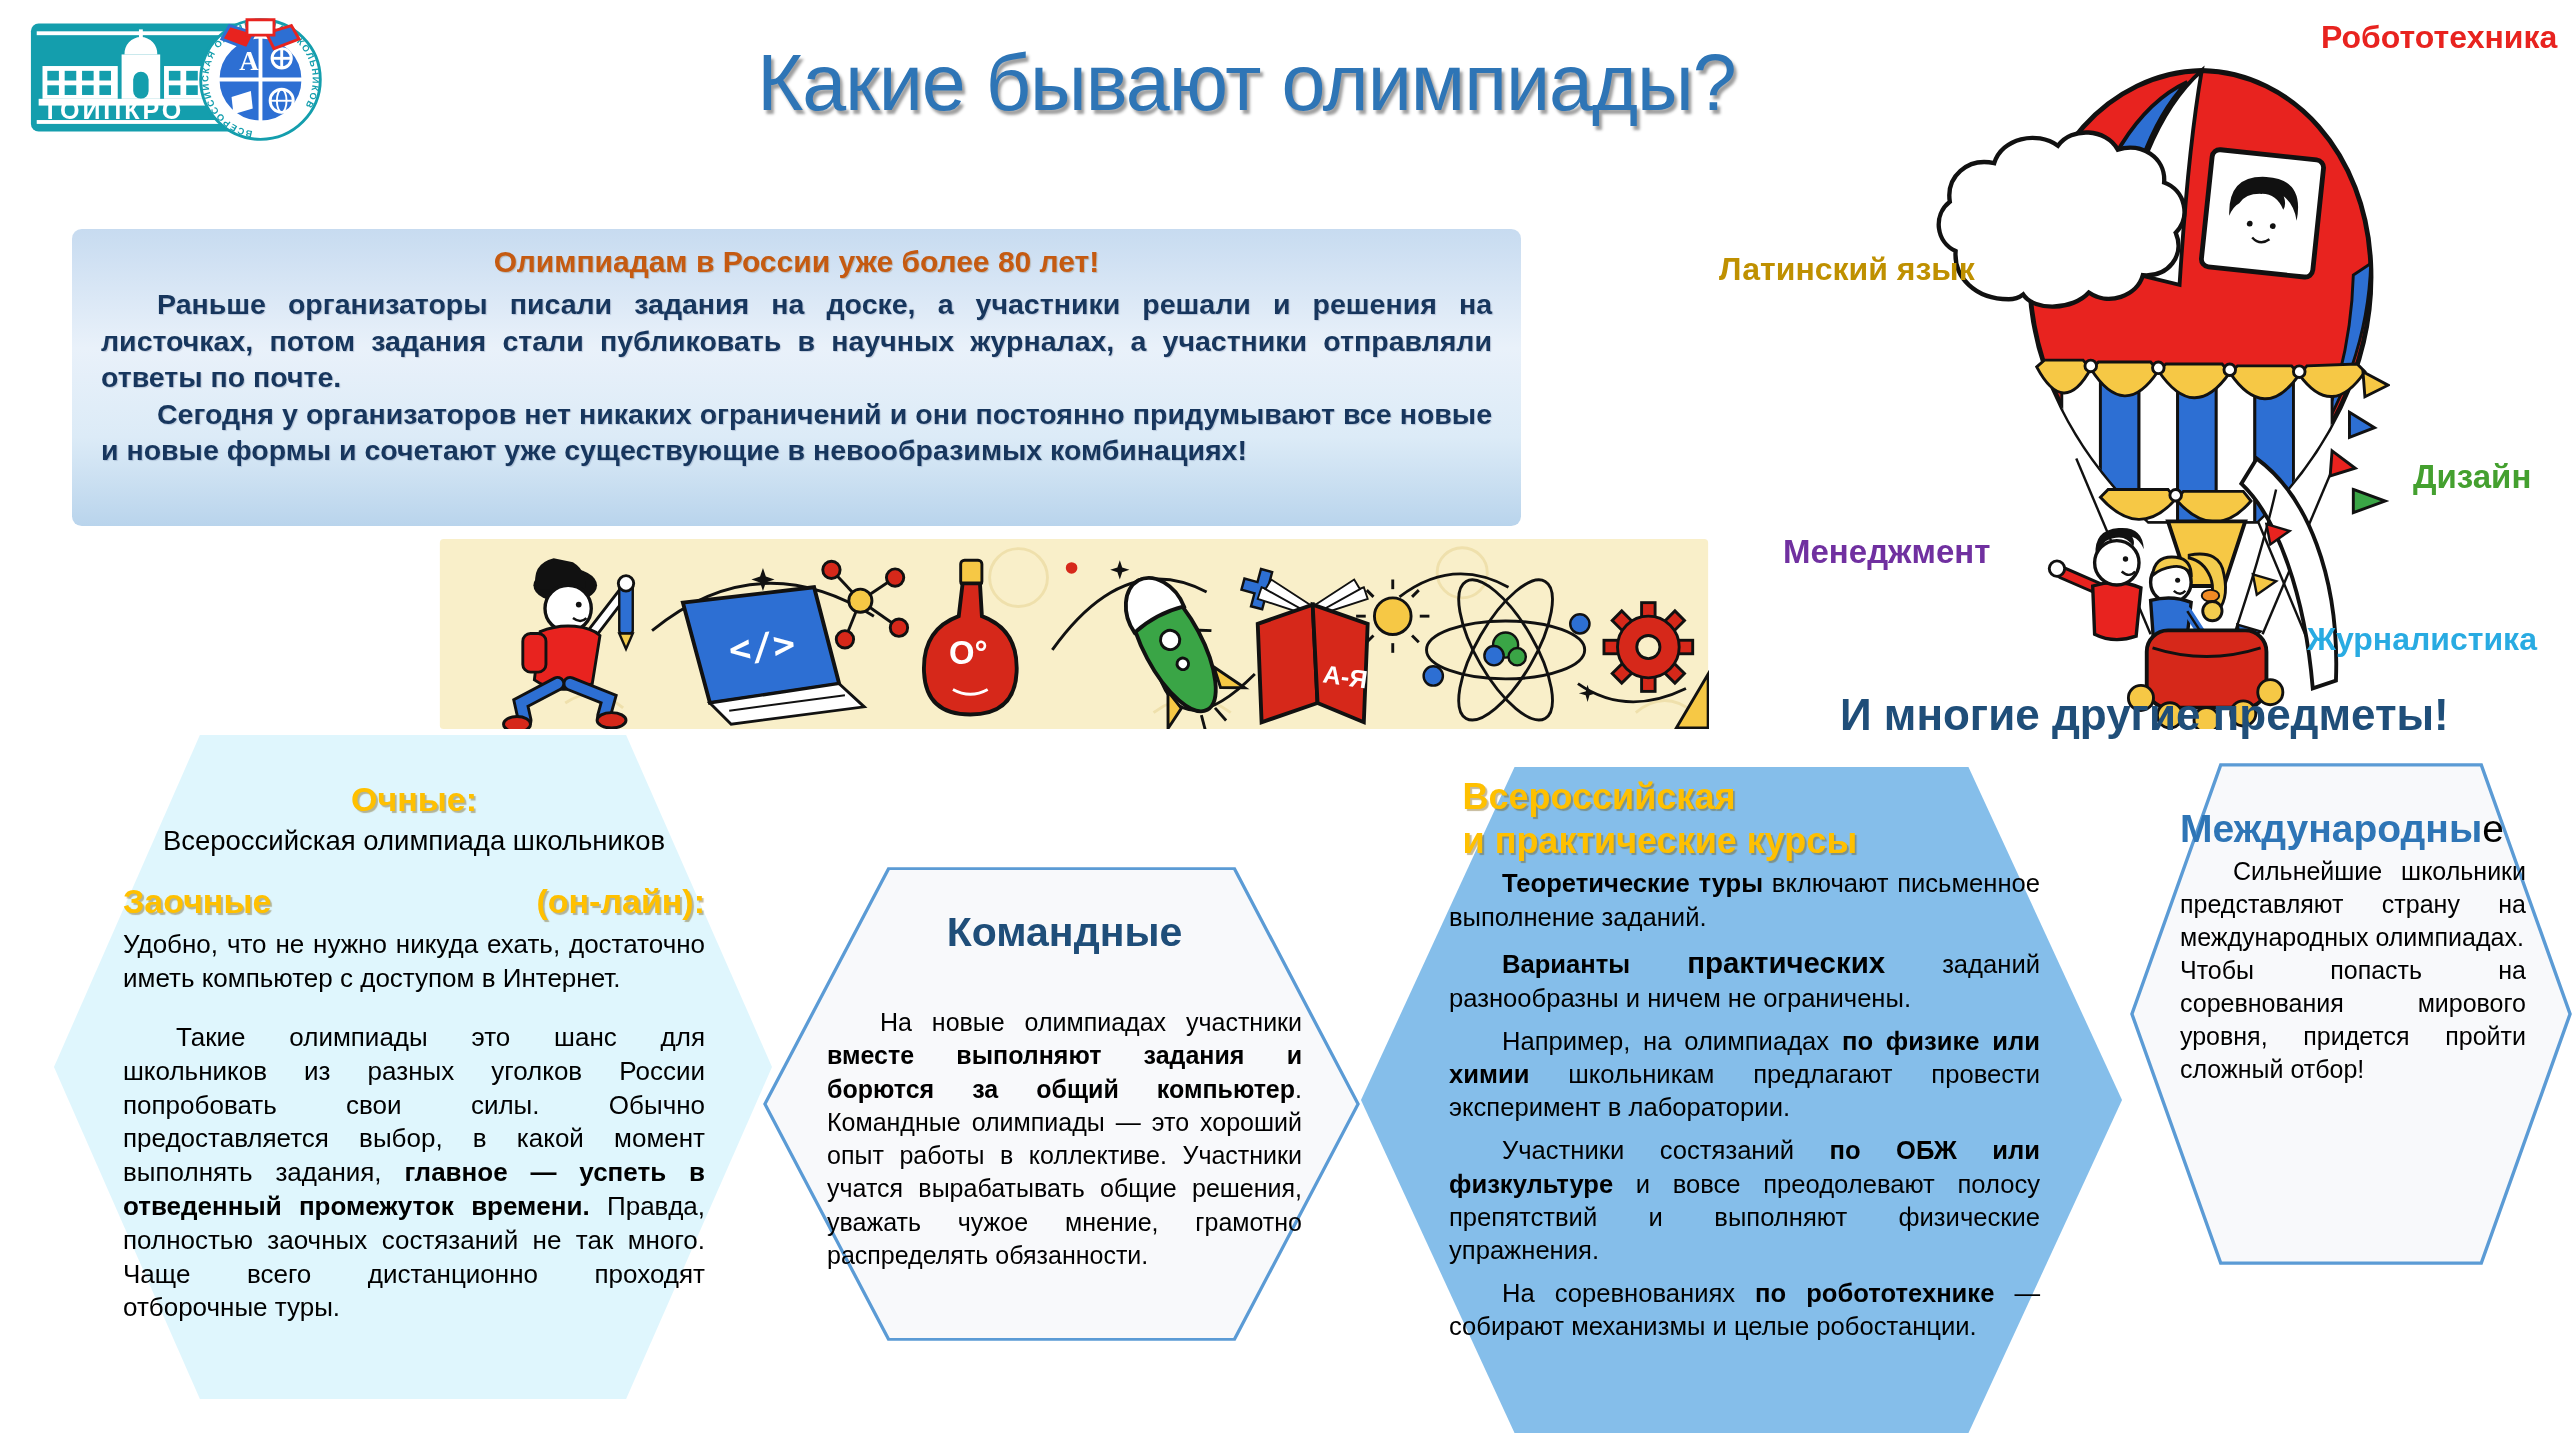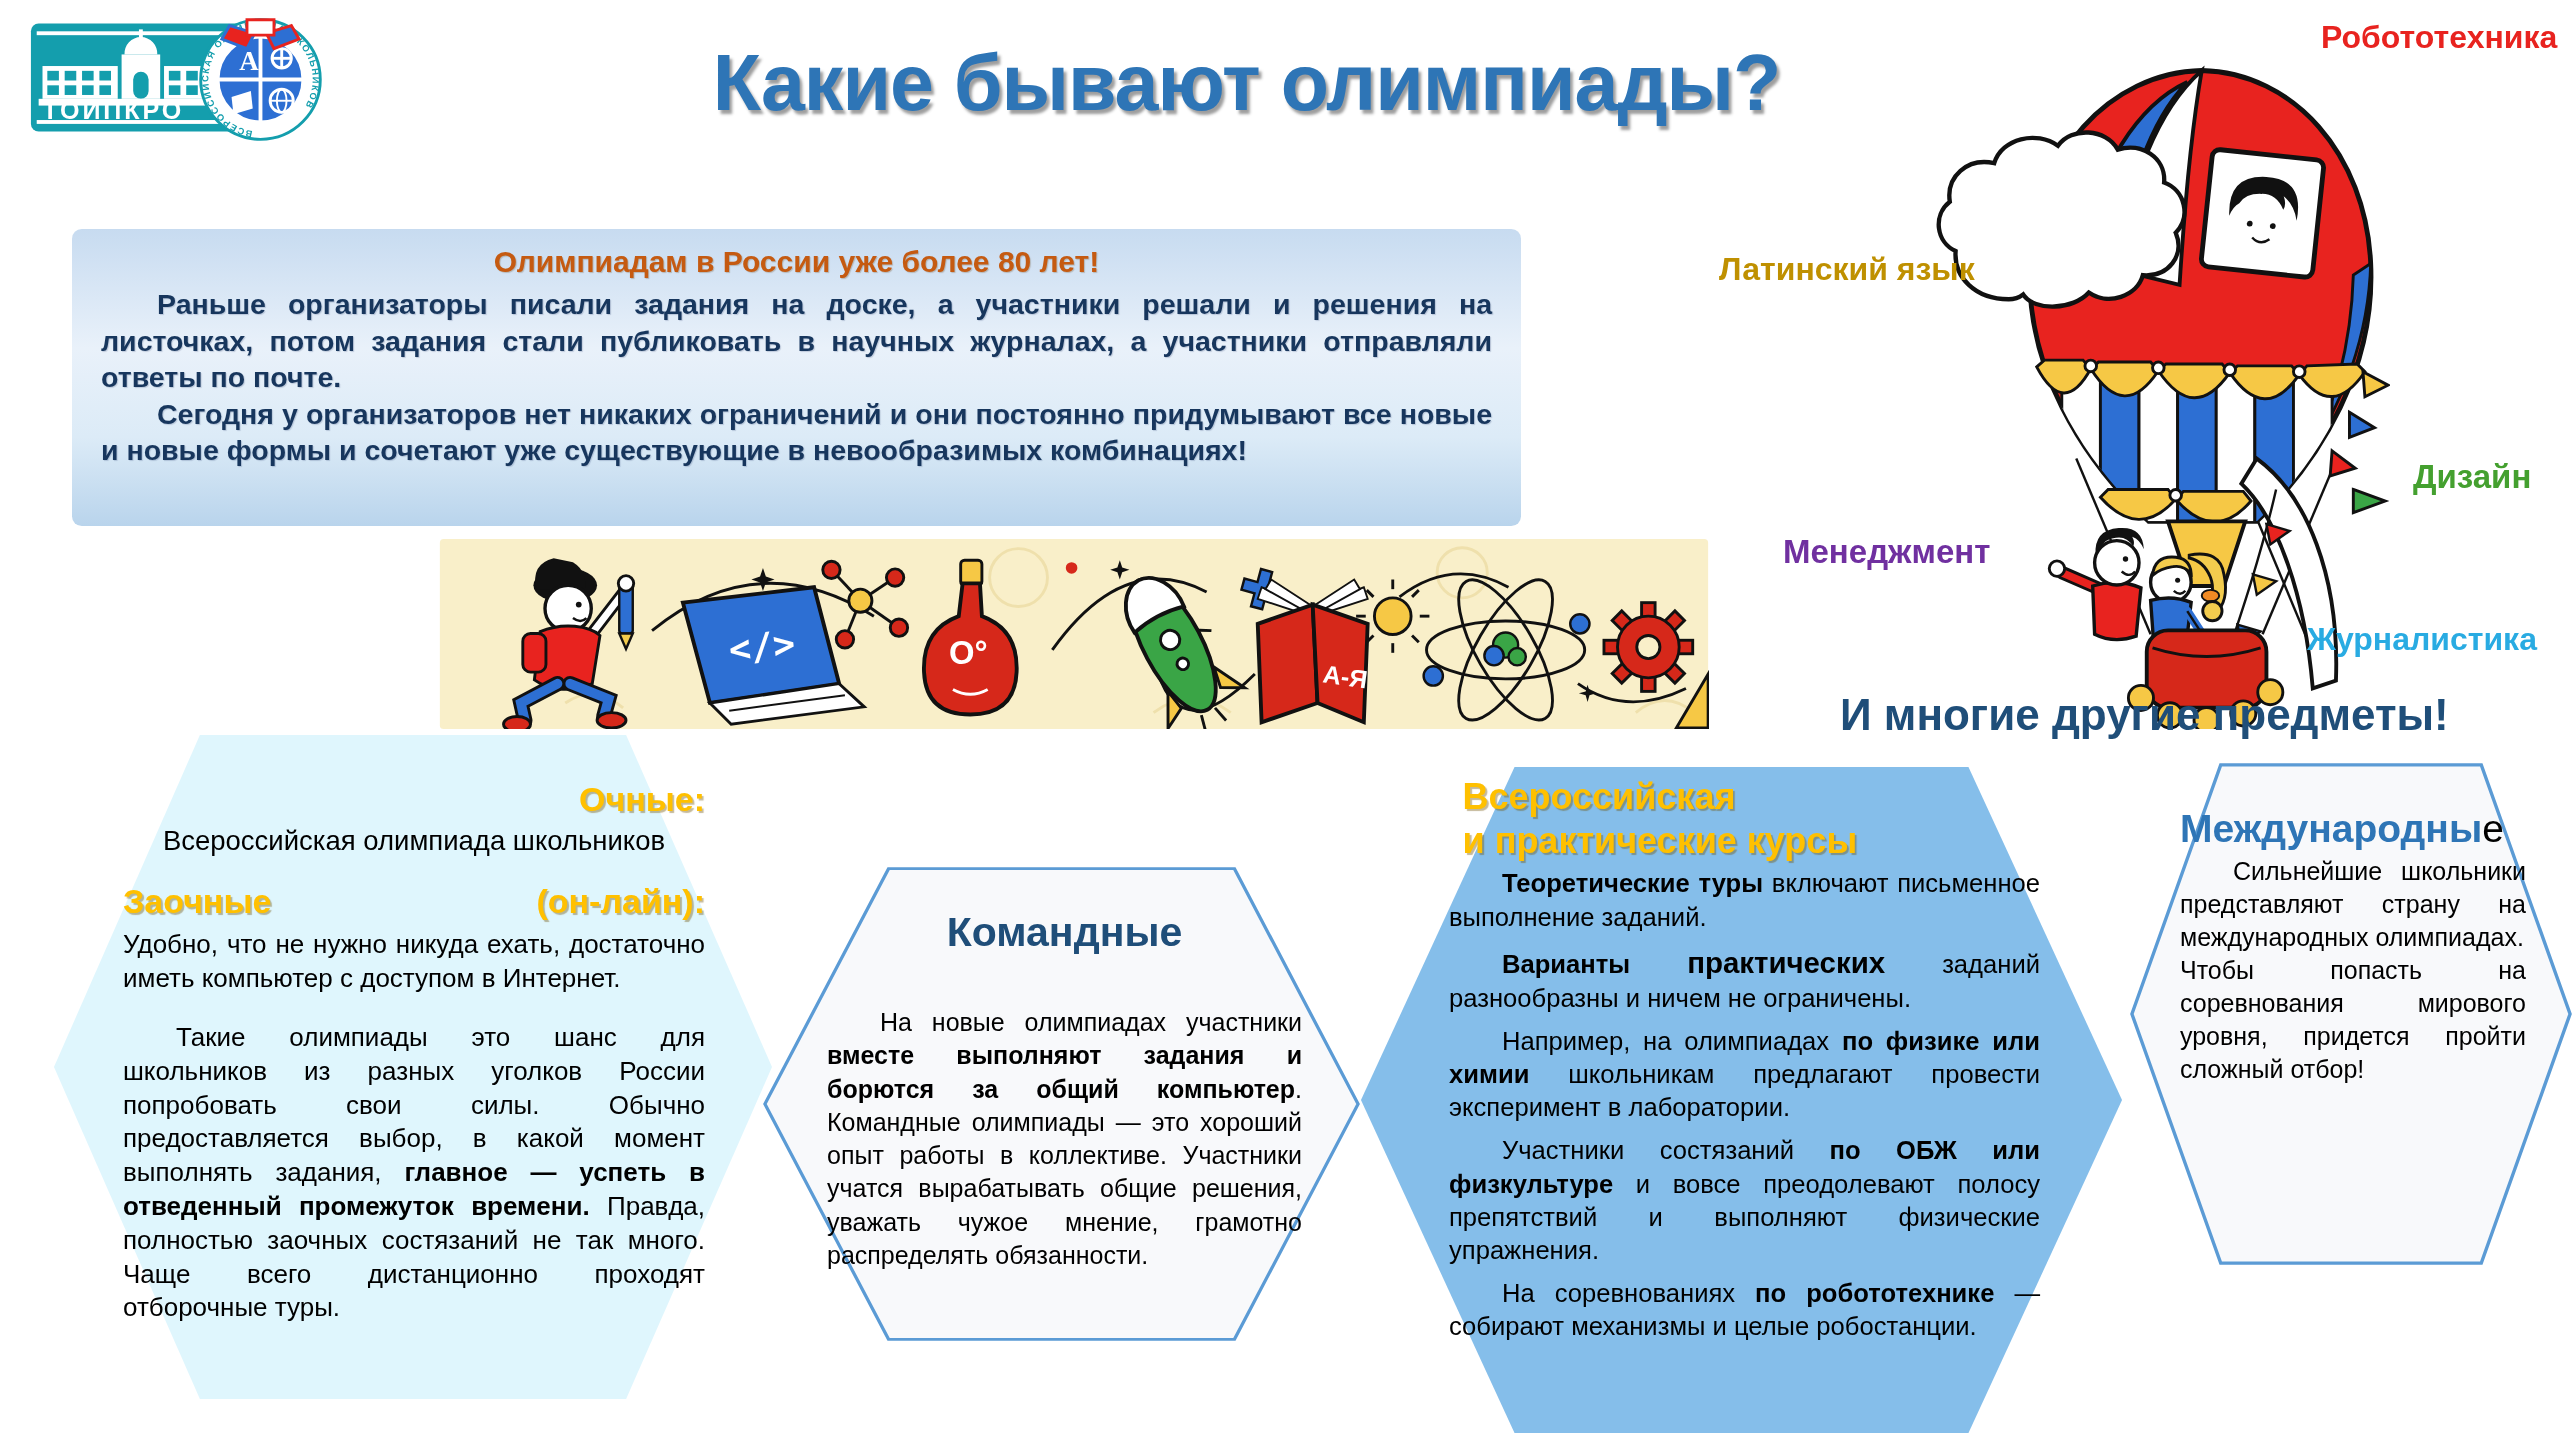--- a/index.html
+++ b/index.html
@@ -4,21 +4,21 @@
 <style>
   html,body{margin:0;padding:0;background:#ffffff;}
   .slide{
     position:relative;width:2576px;height:1449px;overflow:hidden;background:#fff;
     font-family:"Liberation Sans",sans-serif;
   }
   .abs{position:absolute;}
   
   .main-title{
     left:522px;top:37px;width:1449px;text-align:center;
-    font-size:79px;font-weight:700;color:var(--c-title_blue,#2E75B6);
+    font-size:79px;font-weight:400;color:var(--c-title_blue,#2E75B6);
     text-shadow:2.9px 3.9px 2.9px rgba(40,40,40,.45);
     letter-spacing:-1px;
   }
   
   .intro-box{
     left:72px;top:229px;width:1449px;height:297px;border-radius:9.7px;box-sizing:border-box;
     background:linear-gradient(180deg,#c7dbf0 0%,#e9f1fa 40%,#dcebf7 70%,#b9d4ec 100%);
     padding:15.5px 29px 9.7px 29px;
   }
   .intro-head{
@@ -41,21 +41,21 @@
   .lbl-more{left:1840px;top:690px;font-size:44px;color:var(--c-navy_dark,#1F4E79);}
   
   .hex{position:absolute;}
   .hex svg.hex-bg{position:absolute;left:0;top:0;width:100%;height:100%;}
   .hex .content{position:absolute;box-sizing:border-box;}
   .gold-h{
     font-weight:700;color:var(--c-gold,#FFC000);
     text-shadow:1.9px 1.9px 1px rgba(110,80,0,.4);
   }
   .hex1 .content{left:70px;right:68px;top:46px;}
-  .h1-head1{font-size:34px;text-align:right;margin:0;}
+  .h1-head1{font-size:34px;text-align:center;margin:0;}
   .h1-sub{font-size:27.5px;color:#000;text-align:center;margin:5.8px 0 25px 0;}
   .h1-head2{font-size:34px;text-align:justify;text-align-last:justify;margin:0 0 7.7px 0;}
   .body-p{font-size:26px;color:#000;text-align:justify;line-height:1.3;margin:0 0 25px 0;}
   .ind{text-indent:53px;}
   .b{font-weight:700;}
   .big{font-size:1.15em;}
   .hex2 .content{left:64px;right:58px;top:42px;}
   .h2-title{font-size:41px;font-weight:700;color:var(--c-navy_dark,#1F4E79);text-align:center;margin:0 0 50px 0;}
   .hex2 .body-p{font-size:25px;line-height:1.33;}
   .hex3 .content{left:89px;right:83px;top:9.7px;}

